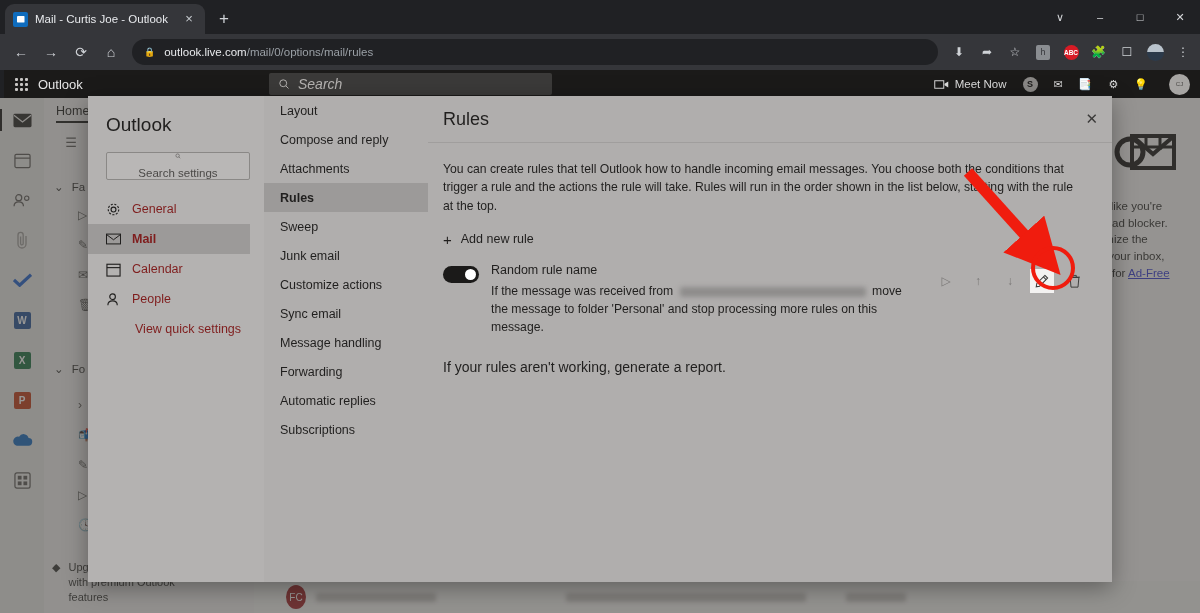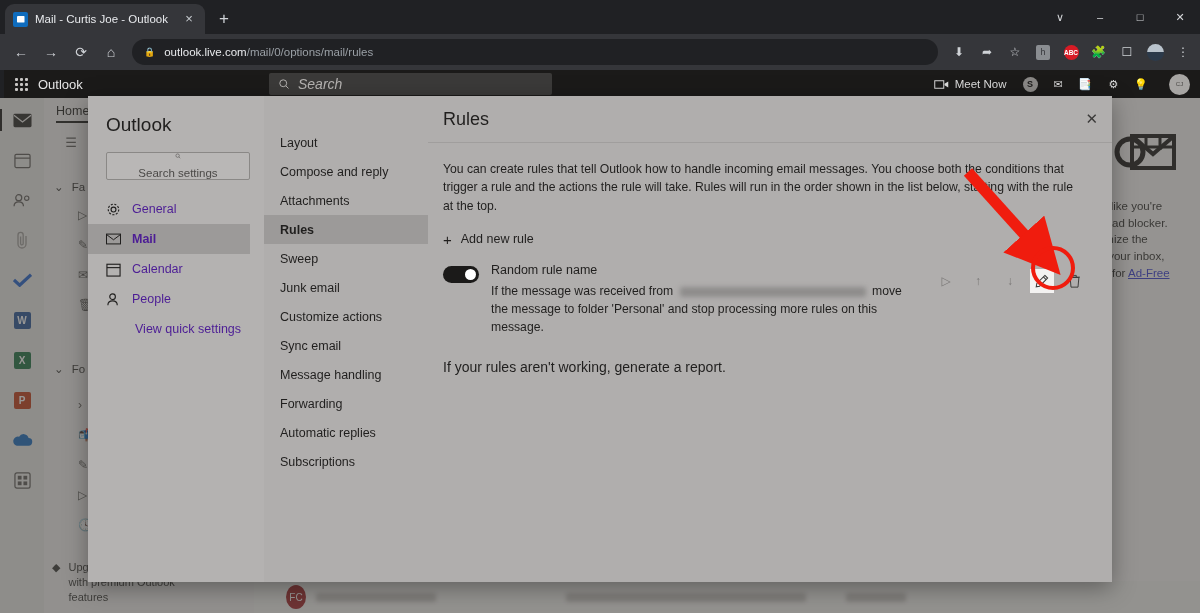--- a/index.html
+++ b/index.html
@@ -195,25 +195,25 @@
   .m-left { width: 176px; background: #b4b2b1; padding: 18px 14px 0 18px; }
   .m-title { font-size: 19px; color: #201f1e; margin-bottom: 16px; }
   .m-search {
     height: 28px; background: #b9b7b6; border: 1px solid #8a8886; border-radius: 2px;
     display: flex; align-items: center; padding: 0 8px; gap: 8px; margin-bottom: 14px; flex-direction: column;
   }
   .m-search span { font-size: 11.5px; color: #4b4947; }
   .m-nav { margin-left: -18px; }
   .m-nav .item {
     height: 30px; display: flex; align-items: center; gap: 11px;
-    padding-left: 18px; font-size: 12.5px; color: #4c1d95;
+    padding-left: 18px; font-size: 12.5px; color: #7f1d1d;
   }
   .m-nav .item.sel { background: #9c9a99; font-weight: bold; }
   .m-nav .item.plain { padding-left: 47px; }
-  .m-mid { width: 164px; background: #b0aead; padding-top: 32px; }
+  .m-mid { width: 164px; background: #b0aead; padding-top: 0; }
   .m-mid .item {
     height: 29px; display: flex; align-items: center; padding-left: 16px;
     font-size: 12.5px; color: #201f1e;
   }
   .m-mid .item.sel { background: #9c9a99; font-weight: bold; }
   .m-right { flex: 1; background: #b0aead; position: relative; }
   .r-head {
     height: 47px; display: flex; align-items: center; padding: 0 14px 0 15px;
     border-bottom: 1px solid #a09e9d;
   }

